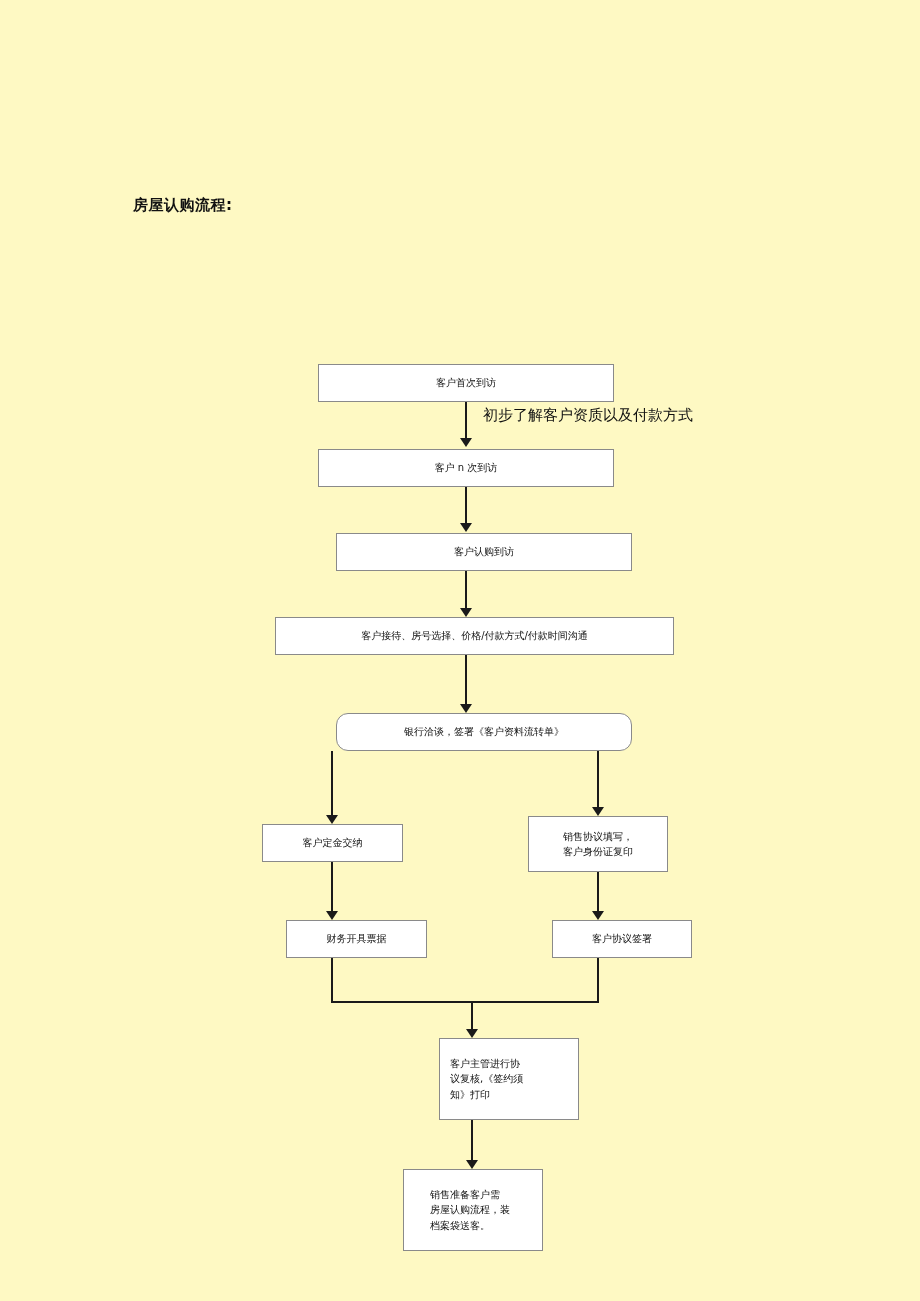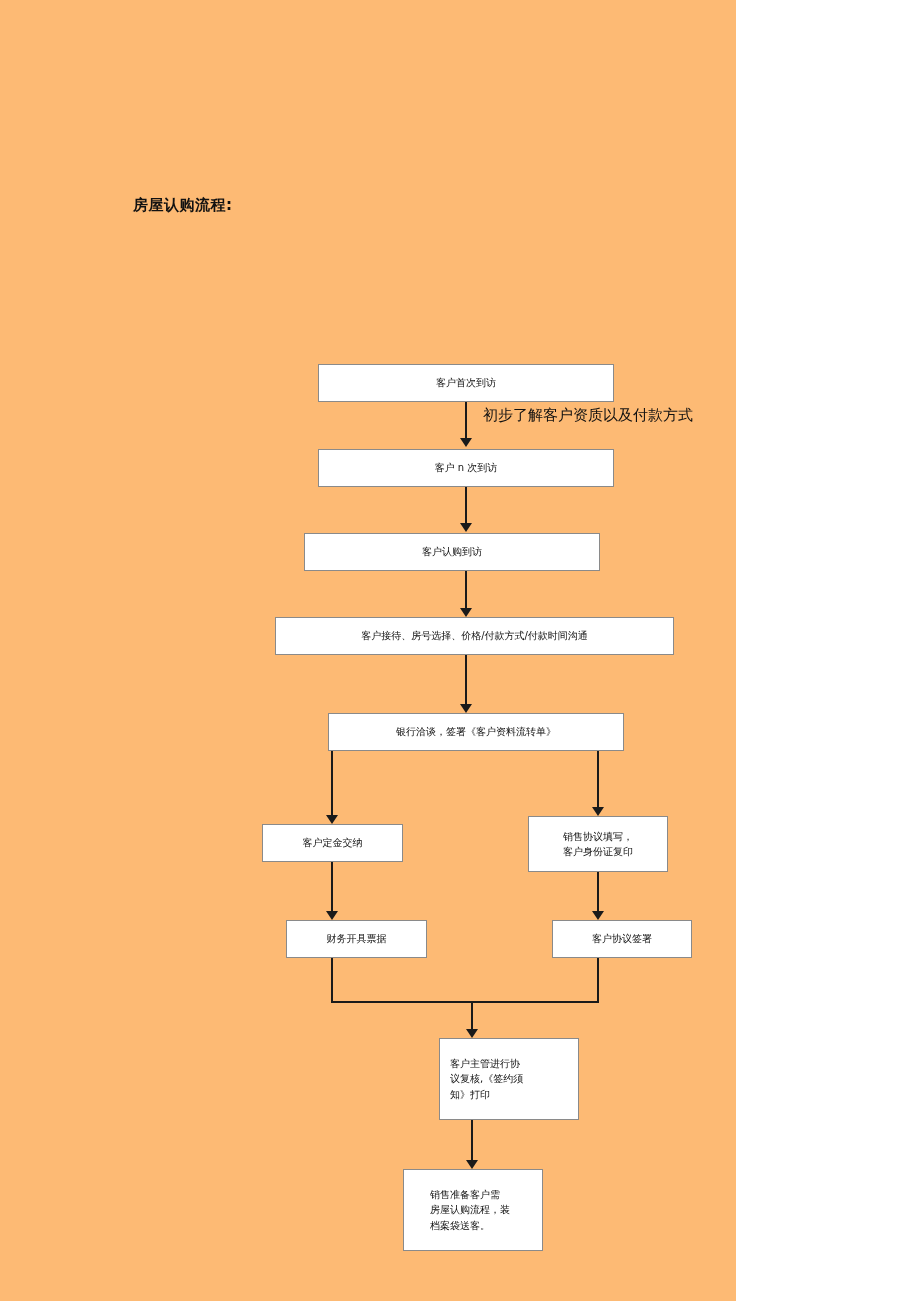--- a/index.html
+++ b/index.html
@@ -5,23 +5,23 @@
   html, body {
     margin: 0;
     padding: 0;
     background: #ffffff;
   }
   body {
     font-family: "DejaVu Sans", "Liberation Sans", sans-serif;
   }
   #page {
     position: relative;
-    width: 736px;
+    width: 920px;
     height: 1301px;
-    background: #fdba74;
+    background: #fef9c3;
     overflow: hidden;
   }
   .doc-title {
     position: absolute;
     left: 133px;
     top: 196px;
     font-size: 15px;
     font-weight: bold;
     color: #111111;
     letter-spacing: 0.5px;
@@ -80,31 +80,31 @@
 
   <div class="edge-v" style="left:465px; top:402px; height:36px;"></div>
   <div class="arrow-head" style="left:460px; top:438px;"></div>
   <div class="edge-label" style="left:483px; top:406px;">初步了解客户资质以及付款方式</div>
 
   <div class="node" style="left:318px; top:449px; width:296px; height:38px;">客户 n 次到访</div>
 
   <div class="edge-v" style="left:465px; top:487px; height:36px;"></div>
   <div class="arrow-head" style="left:460px; top:523px;"></div>
 
-  <div class="node" style="left:304px; top:533px; width:296px; height:38px;">客户认购到访</div>
+  <div class="node" style="left:336px; top:533px; width:296px; height:38px;">客户认购到访</div>
 
   <div class="edge-v" style="left:465px; top:571px; height:37px;"></div>
   <div class="arrow-head" style="left:460px; top:608px;"></div>
 
   <div class="node" style="left:275px; top:617px; width:399px; height:38px;text-align:center;">客户接待、房号选择、价格/付款方式/付款时间沟通</div>
 
   <div class="edge-v" style="left:465px; top:655px; height:49px;"></div>
   <div class="arrow-head" style="left:460px; top:704px;"></div>
 
-  <div class="node" style="left:328px; top:713px; width:296px; height:38px;">银行洽谈，签署《客户资料流转单》</div>
+  <div class="node" style="left:336px; top:713px; width:296px; height:38px;border-radius:12px;">银行洽谈，签署《客户资料流转单》</div>
 
   <div class="edge-v" style="left:331px; top:751px; height:64px;"></div>
   <div class="arrow-head" style="left:326px; top:815px;"></div>
 
   <div class="edge-v" style="left:597px; top:751px; height:56px;"></div>
   <div class="arrow-head" style="left:592px; top:807px;"></div>
 
   <div class="node" style="left:262px; top:824px; width:141px; height:38px;">客户定金交纳</div>
 
   <div class="node multiline" style="left:528px; top:816px; width:140px; height:56px; flex-direction:column;">

